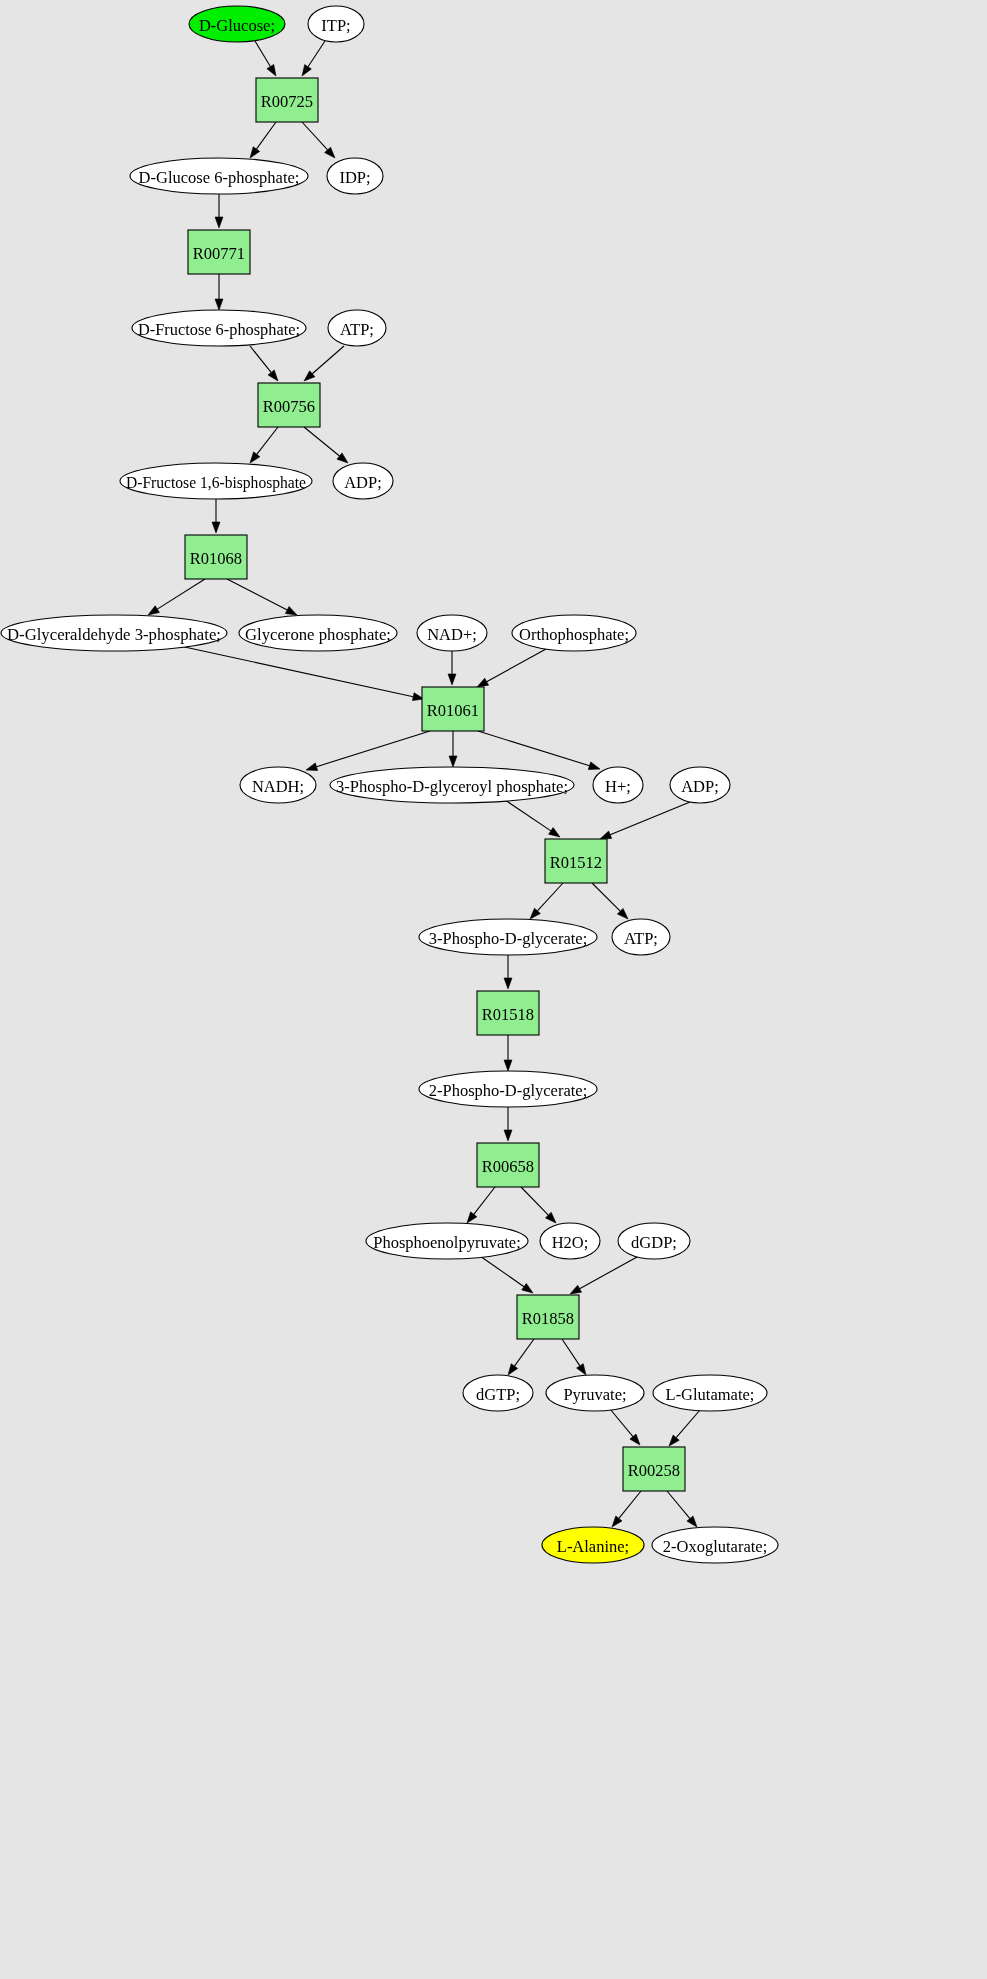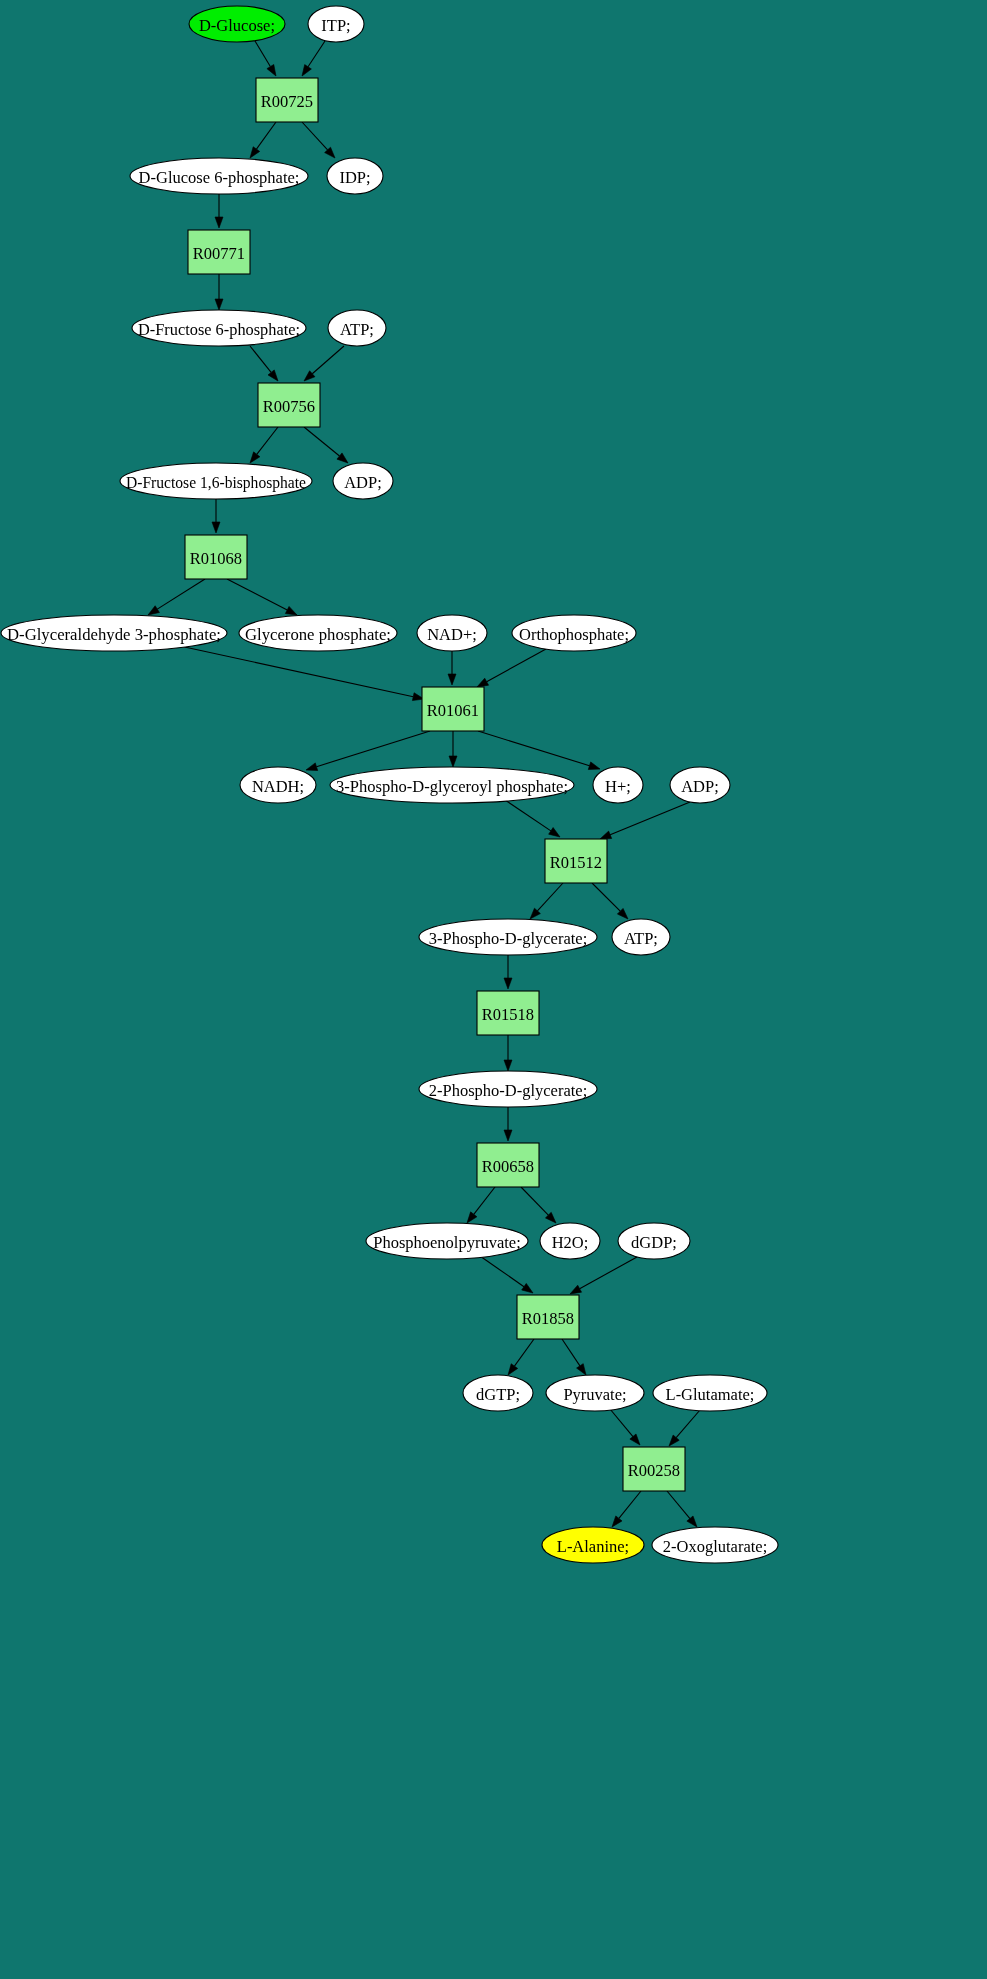--- a/index.html
+++ b/index.html
@@ -4,21 +4,21 @@
 <style>
   html, body {
     margin: 0;
     padding: 0;
     background: #ffffff;
   }
   #canvas {
     position: relative;
     width: 987px;
     height: 1979px;
-    background: #0f766e;
+    background: #e5e5e5;
     overflow: hidden;
     font-family: "Liberation Serif", "DejaVu Serif", serif;
   }
   svg#graph {
     position: absolute;
     left: 0;
     top: 0;
     width: 987px;
     height: 1979px;
     display: block;

